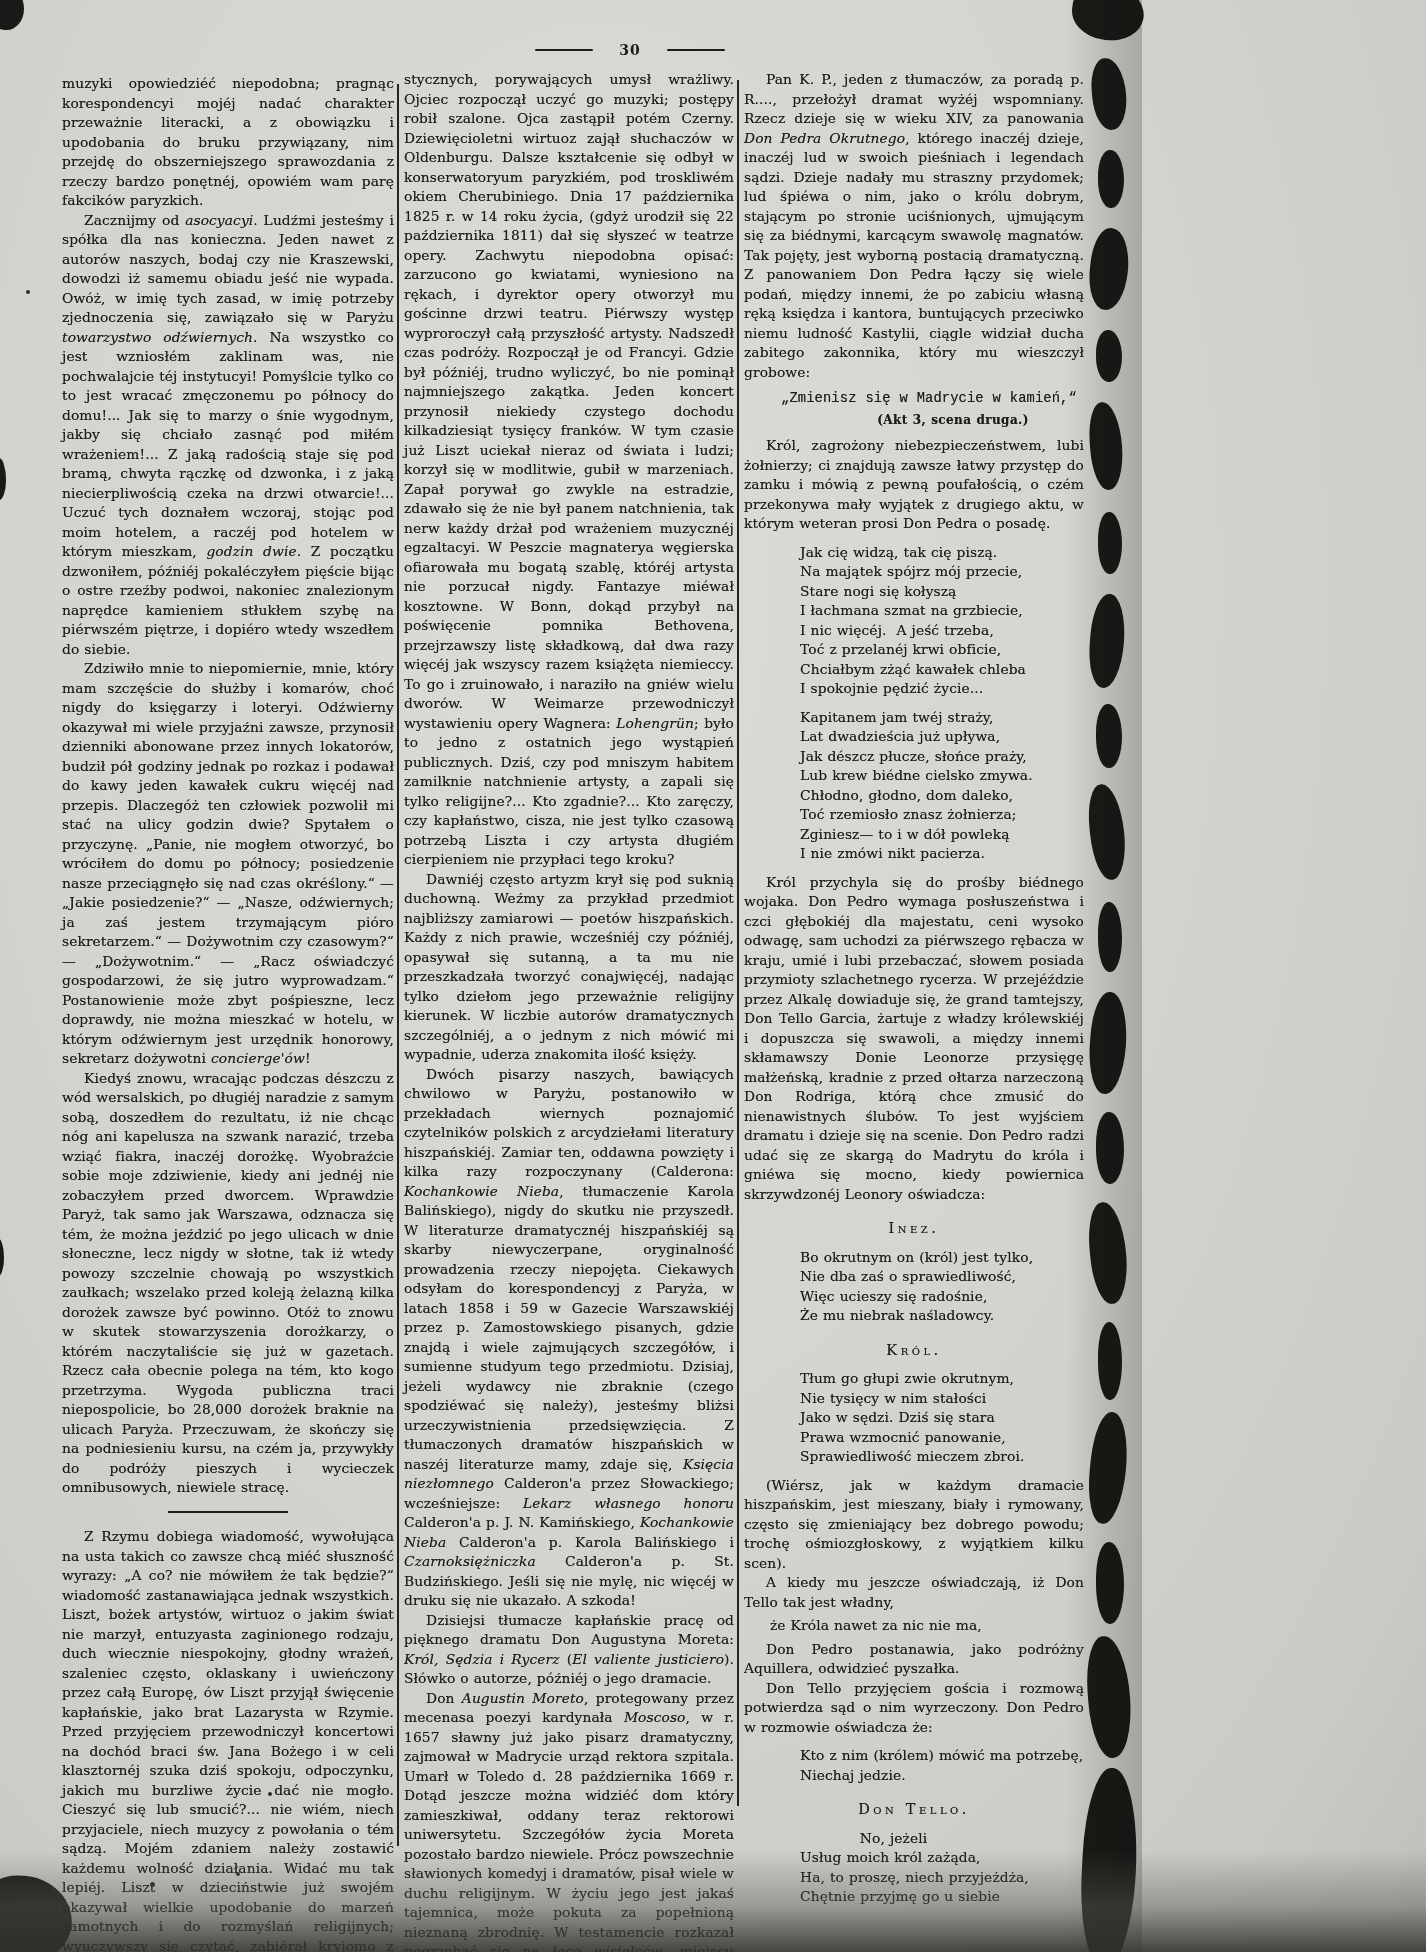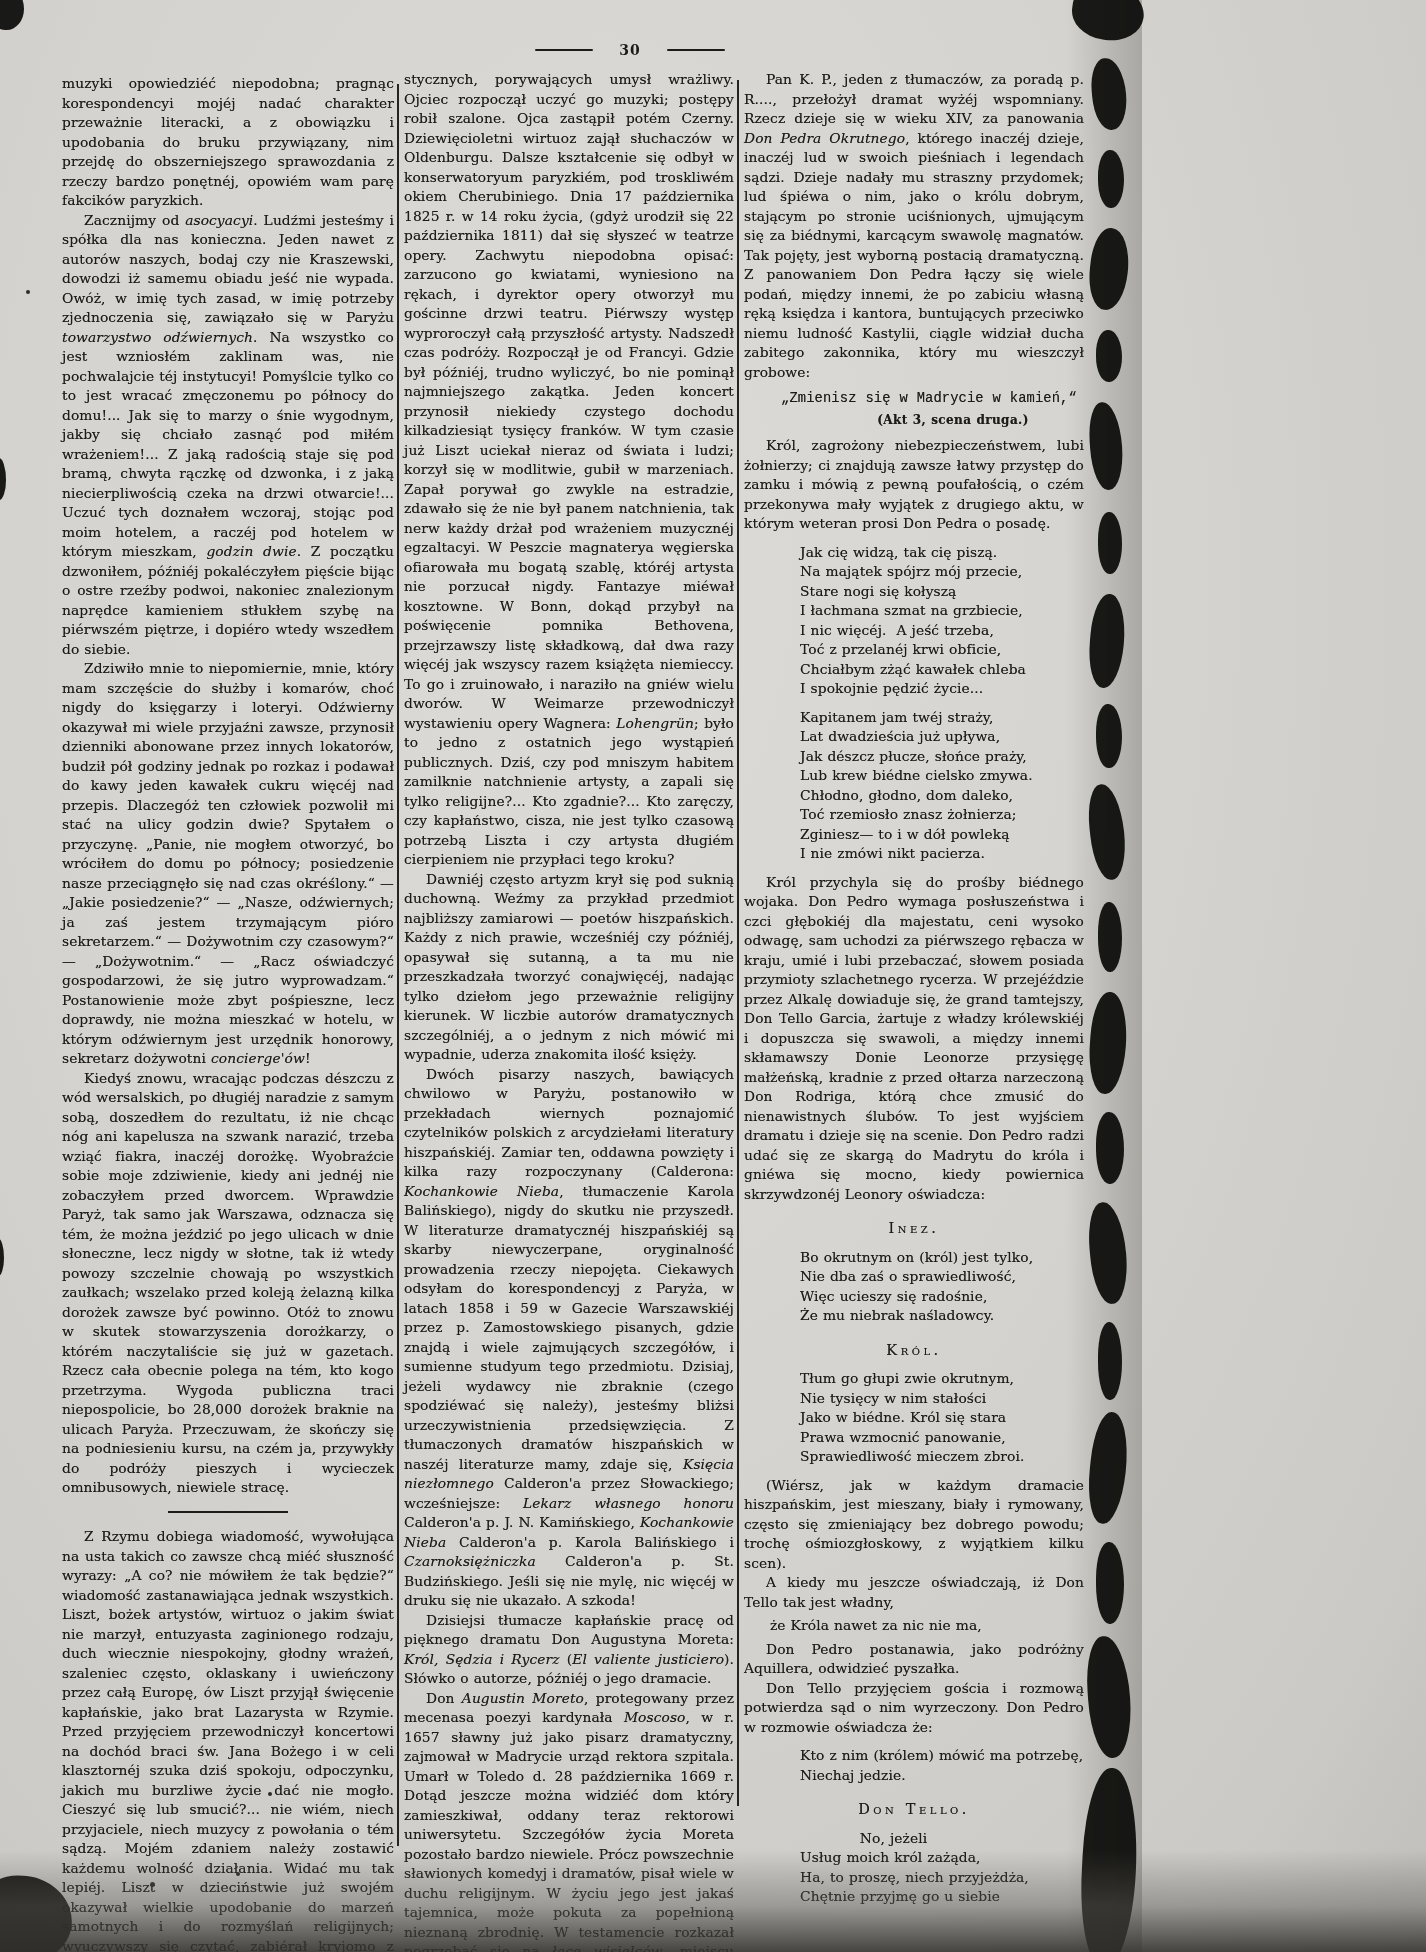--- a/index.html
+++ b/index.html
@@ -111,21 +111,21 @@
     <div class="verse">
         <div class="vl">Bo okrutnym on (król) jest tylko,</div>
         <div class="vl">Nie dba zaś o sprawiedliwość,</div>
         <div class="vl">Więc ucieszy się radośnie,</div>
         <div class="vl">Że mu niebrak naśladowcy.</div>
       </div>
     <div class="speaker">Król.</div>
     <div class="verse">
         <div class="vl">Tłum go głupi zwie okrutnym,</div>
         <div class="vl">Nie tysięcy w nim stałości</div>
-        <div class="vl">Jako w biédne. Król się stara</div>
+        <div class="vl">Jako w sędzi. Dziś się stara</div>
         <div class="vl">Prawa wzmocnić panowanie,</div>
         <div class="vl">Sprawiedliwość mieczem zbroi.</div>
       </div>
     <p class="para indent">(Wiérsz, jak w każdym dramacie hiszpańskim, jest mieszany, biały i rymowany, często się zmieniający bez dobrego powodu; trochę ośmiozgłoskowy, z wyjątkiem kilku scen).</p>
     <p class="para indent">A kiedy mu jeszcze oświadczają, iż Don Tello tak jest władny,</p>
     <div class="verse flush">
         <div class="vl">że Króla nawet za nic nie ma,</div>
       </div>
     <p class="para indent">Don Pedro postanawia, jako podróżny Aquillera, odwidzieć pyszałka.</p>
     <p class="para indent">Don Tello przyjęciem gościa i rozmową potwierdza sąd o nim wyrzeczony. Don Pedro w rozmowie oświadcza że:</p>

